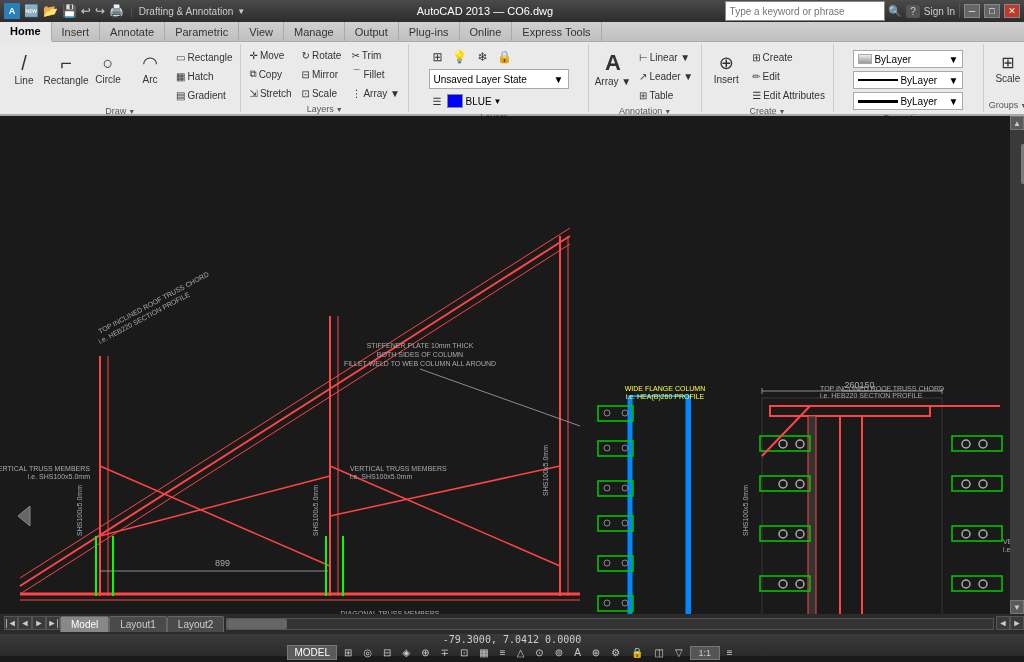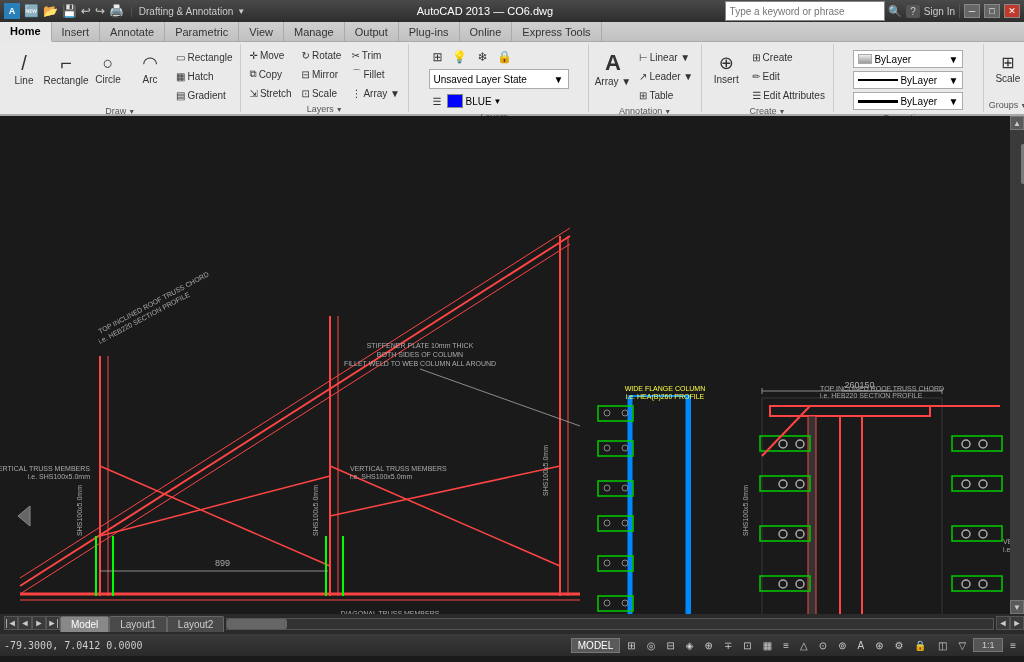--- a/index.html
+++ b/index.html
@@ -169,20 +169,21 @@
     
     #statusbar {
       height: 22px;
       background: linear-gradient(to bottom, #3a3a3a, #2a2a2a);
       display: flex;
       align-items: center;
       justify-content: space-between;
       padding: 0 4px;
       color: #ccc;
       font-size: 10px;
+      flex-direction: column;
     }
     #statusbar-left { display: flex; align-items: center; gap: 6px; }
     #statusbar-right { display: flex; align-items: center; gap: 4px; }
     .status-btn { padding: 1px 4px; cursor: pointer; background: transparent; border: none; color: #ccc; font-size: 10px; }
     .status-model-btn { padding: 1px 6px; background: #5a5a5a; border: 1px solid #777; color: #fff; font-size: 10px; cursor: pointer; }
 
     
     #vscrollbar {
       position: absolute;
       right: 0;

